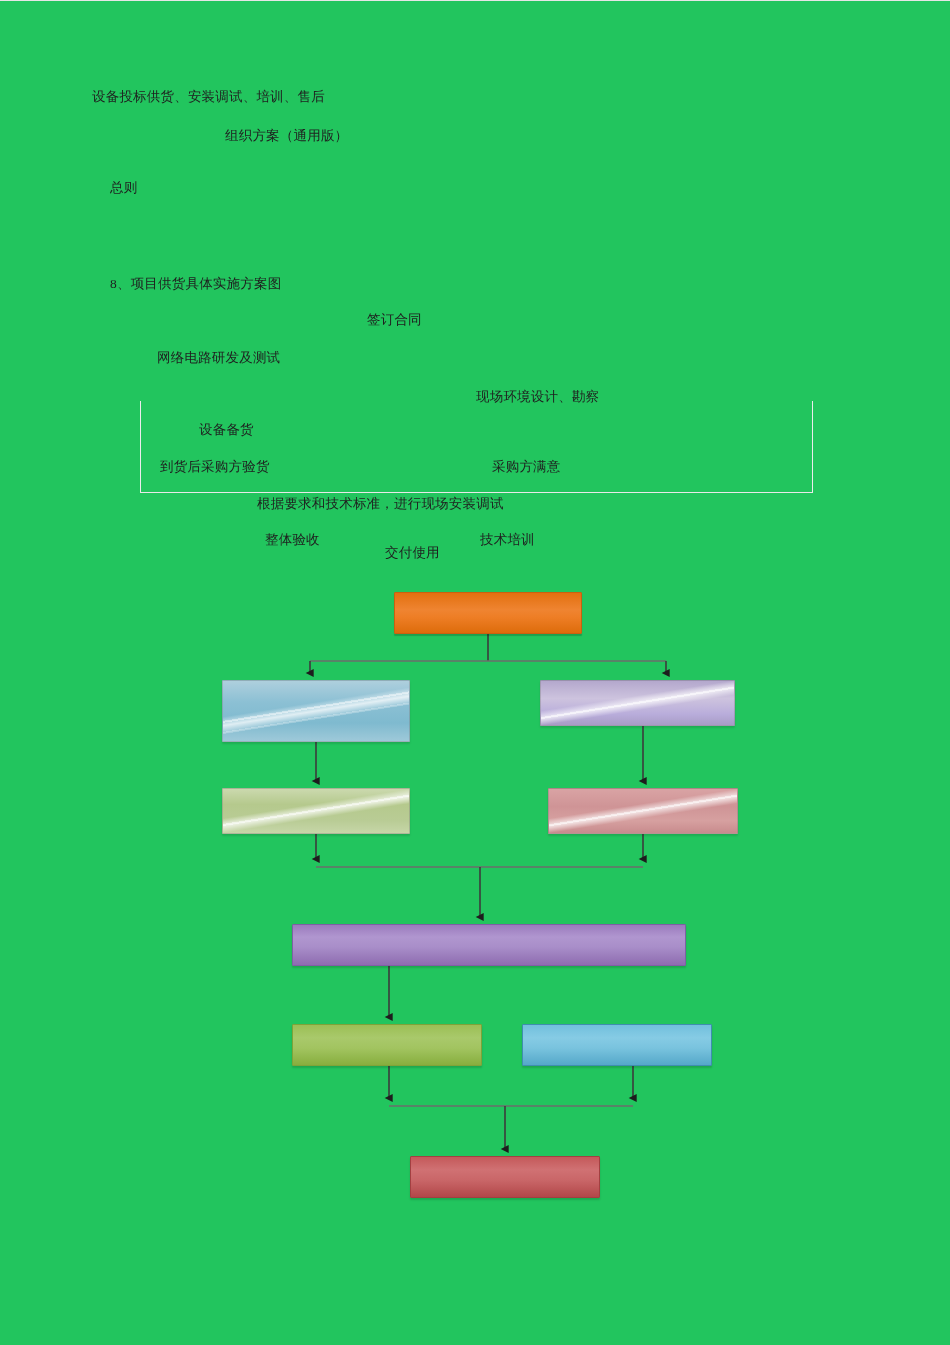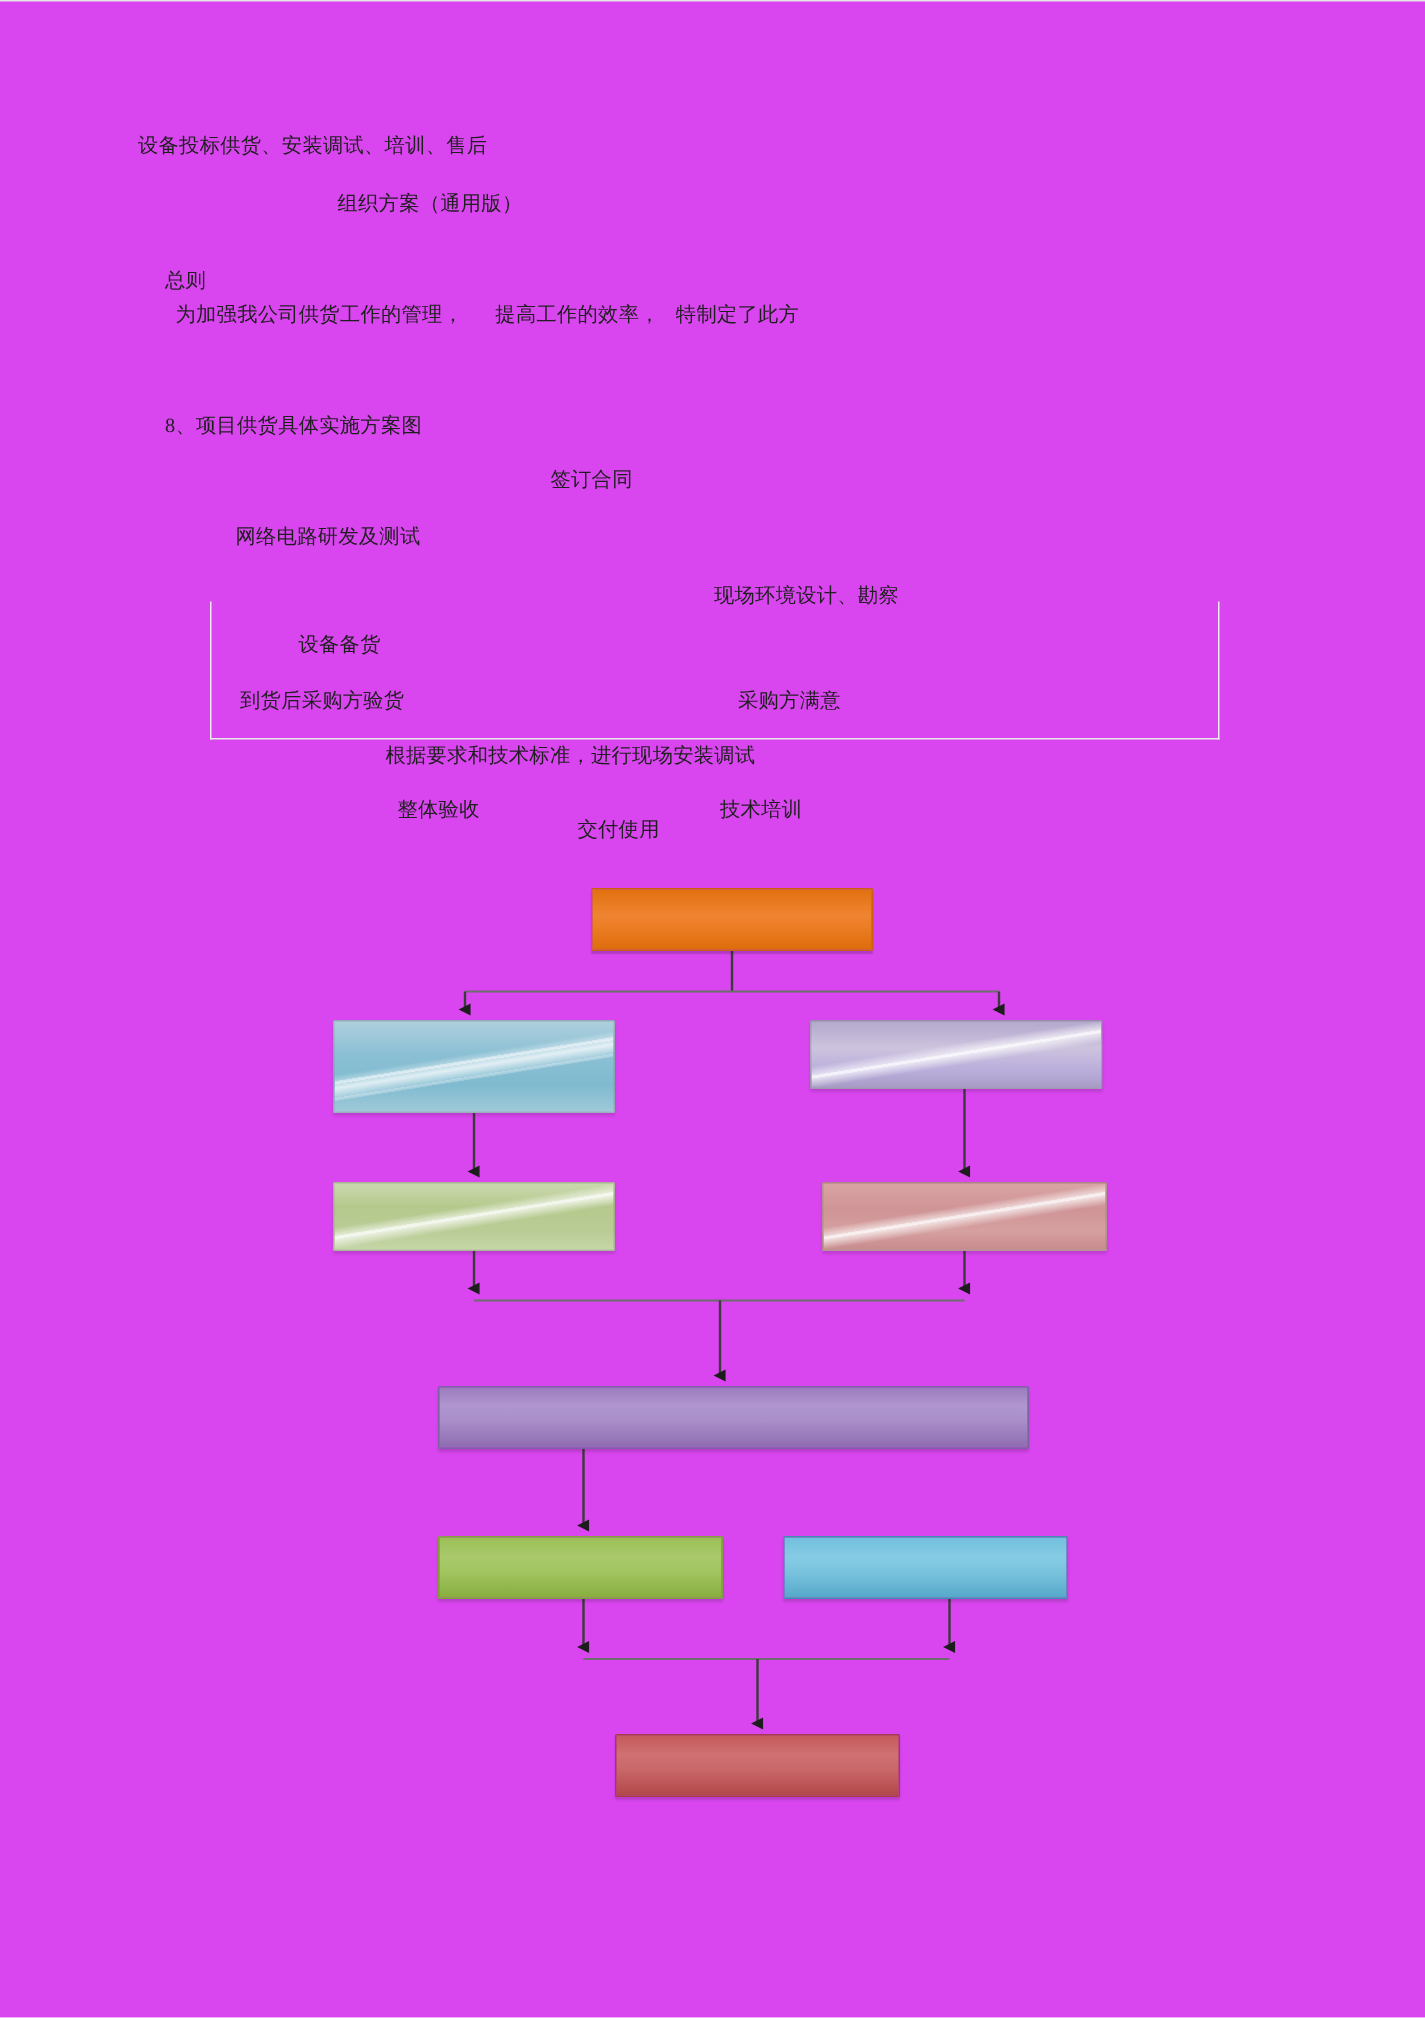--- a/index.html
+++ b/index.html
@@ -8,21 +8,21 @@
     background: #ffffff;
   }
   body {
     font-family: "Liberation Serif", "DejaVu Serif", serif;
     color: #1a1a1a;
   }
   #page {
     position: relative;
     width: 950px;
     height: 1345px;
-    background: #d946ef;
+    background: #22c55e;
     overflow: hidden;
     border-top: 1px solid #e6e6e6;
     box-sizing: border-box;
   }
 
   
   .doc-text {
     position: absolute;
     font-size: 13.5px;
     line-height: 1.2;
@@ -132,21 +132,20 @@
   <div class="rule-v" style="left:140px; top:400px; height:92px;"></div>
   <div class="rule-v" style="left:812px; top:400px; height:92px;"></div>
   <div class="rule-h" style="left:140px; top:491px; width:673px;"></div>
 
   <div class="doc-text" style="left:92px; top:88px;">设备投标供货、安装调试、培训、售后</div>
 
   <div class="doc-text" style="left:225px; top:127px;">组织方案（通用版）</div>
 
   <div class="doc-text" style="left:110px; top:180px;font-family:Liberation Mono, monospace;">总则</div>
 
-  <div class="doc-text" style="left:117px; top:201px;">为加强我公司供货工作的管理，      提高工作的效率，   特制定了此方</div>
 
 
   <div class="doc-text" style="left:110px; top:275px;">8、项目供货具体实施方案图</div>
 
   <div class="doc-text" style="left:367px; top:311px;">签订合同</div>
 
   <div class="doc-text" style="left:157px; top:349px;">网络电路研发及测试</div>
 
   <div class="doc-text" style="left:476px; top:388px;">现场环境设计、勘察</div>
 

